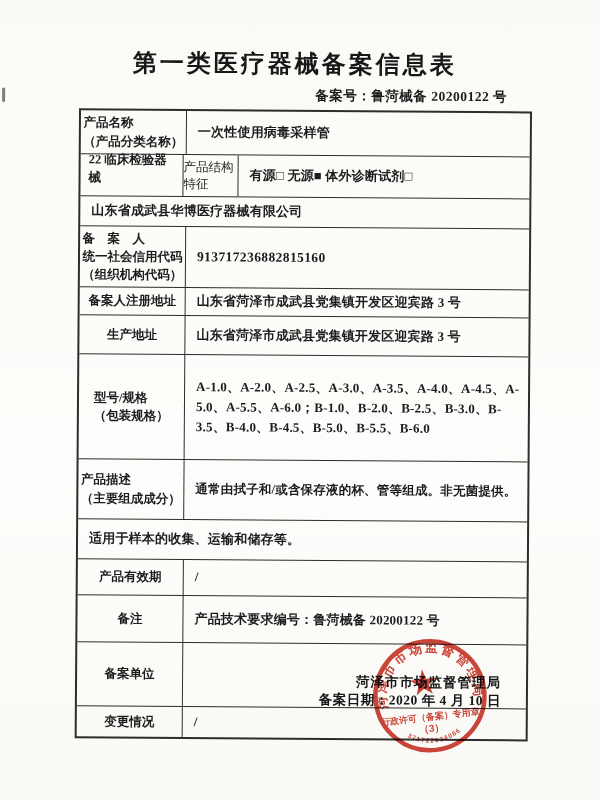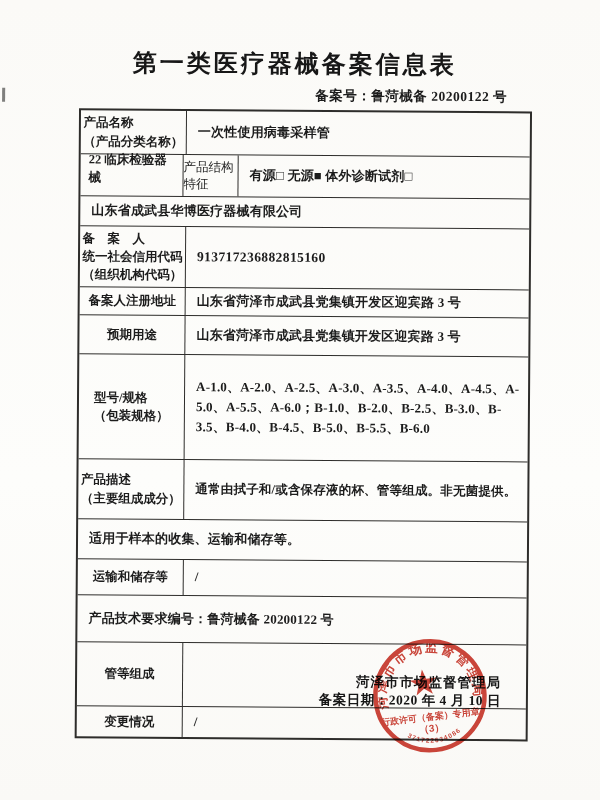--- a/index.html
+++ b/index.html
@@ -99,51 +99,52 @@
 （组织机构代码）</div>
       <div class="cell val serif-num">913717236882815160</div>
     </div>
 
     <div class="row r5">
       <div class="cell lbl">备案人注册地址</div>
       <div class="cell val">山东省菏泽市成武县党集镇开发区迎宾路 3 号</div>
     </div>
 
     <div class="row r6">
-      <div class="cell lbl">预期用途</div>
+      <div class="cell lbl">生产地址</div>
       <div class="cell val">山东省菏泽市成武县党集镇开发区迎宾路 3 号</div>
     </div>
 
     <div class="row r7">
       <div class="cell lbl">型号/规格
 （包装规格）</div>
       <div class="cell val">A-1.0、A-2.0、A-2.5、A-3.0、A-3.5、A-4.0、A-4.5、A-5.0、A-5.5、A-6.0；B-1.0、B-2.0、B-2.5、B-3.0、B-3.5、B-4.0、B-4.5、B-5.0、B-5.5、B-6.0</div>
     </div>
 
     <div class="row r8">
       <div class="cell lbl">产品描述
 （主要组成成分）</div>
       <div class="cell val small">通常由拭子和/或含保存液的杯、管等组成。非无菌提供。</div>
     </div>
 
     <div class="row r9">
       <div class="cell val">适用于样本的收集、运输和储存等。</div>
     </div>
 
     <div class="row r10">
-      <div class="cell lbl">运输和储存等</div>
+      <div class="cell lbl">产品有效期</div>
       <div class="cell val">/</div>
     </div>
 
     <div class="row r11">
+      <div class="cell lbl">备注</div>
       <div class="cell val">产品技术要求编号：鲁菏械备 20200122 号</div>
     </div>
 
     <div class="row r12">
-      <div class="cell lbl">管等组成</div>
+      <div class="cell lbl">备案单位</div>
       <div class="cell val"></div>
     </div>
 
     <div class="row r13">
       <div class="cell lbl">变更情况</div>
       <div class="cell val">/</div>
     </div>
 
   </div>
 

